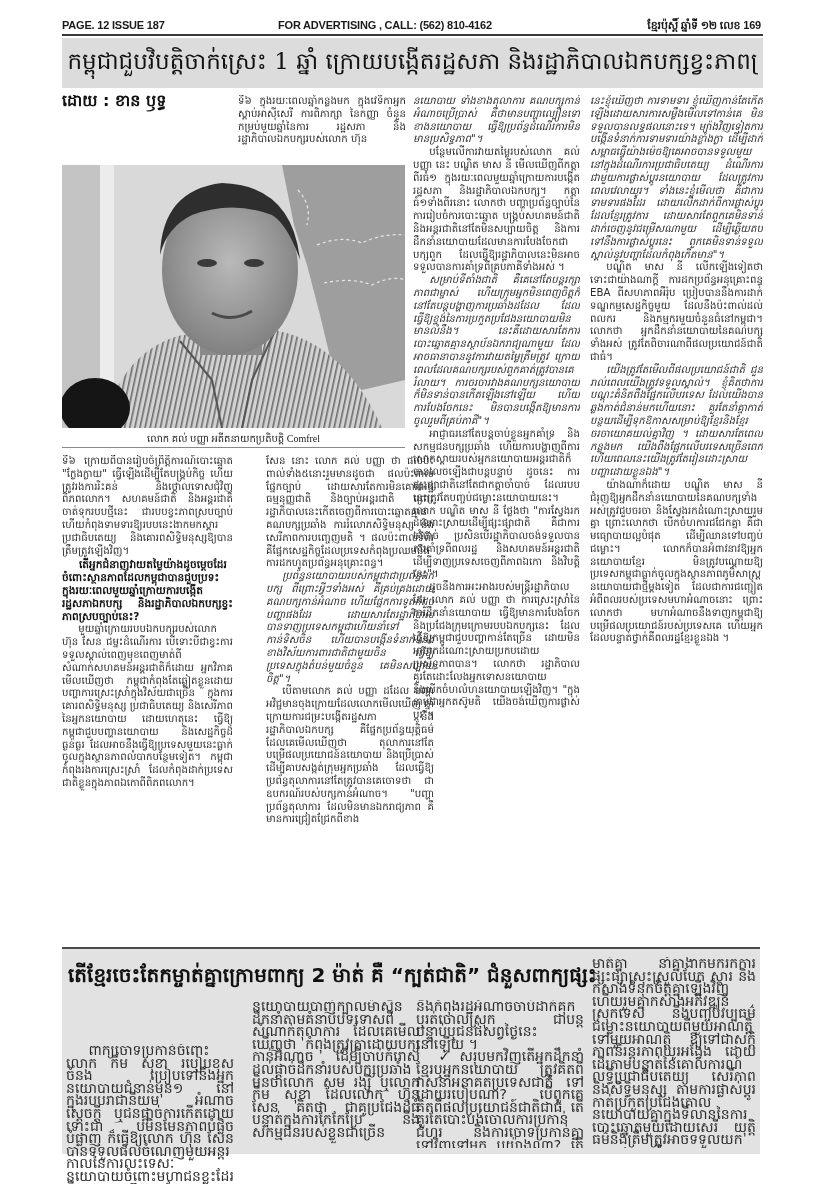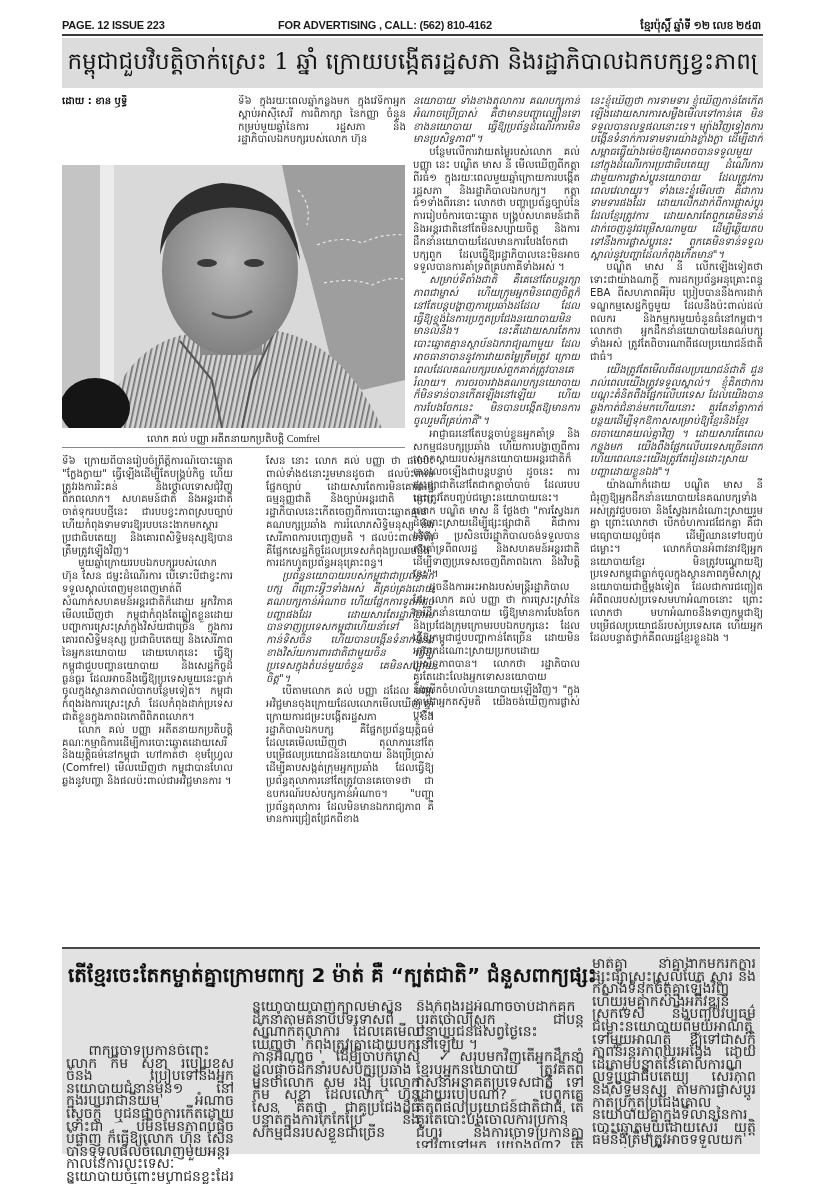--- a/index.html
+++ b/index.html
@@ -21,41 +21,41 @@
       display:flex; align-items:center; justify-content:center; }
     .headline-box h1 { margin:0; font-family:"DejaVu Serif", serif; font-weight:normal;
       font-size:23px; color:#111; white-space:nowrap; overflow:hidden; max-width:690px; }
 
     
     .col { font-size:10.2px; line-height:12.8px; text-align:justify; overflow:hidden; color:#2a2a2a; }
     .col p { margin:0; text-indent:1.6em; }
     .col p.noindent { text-indent:0; }
     .col p.it { font-style:italic; }
     .col h3 { margin:1px 0 1px 0; font-size:10.6px; line-height:12.8px; font-weight:bold; color:#111; text-indent:1.6em; }
-    .byline { font-weight:bold; font-size:10px; color:#111; margin-bottom:1px; }
+    .byline { font-weight:bold; font-size:16px; color:#111; margin-bottom:1px; }
 
     .photo { top:165px; left:62px; width:343px; height:263px; background:#cfcfcf; overflow:hidden; }
     .photo svg { display:block; }
     .caption { top:431px; left:62px; width:343px; height:16px; text-align:center;
       font-family:Liberation Serif, serif; font-size:10px; line-height:16px; color:#222;
       border-bottom:1px solid #888; }
 
     
     .box2 { top:947px; left:62px; width:698px; height:205px; background:#e2e2e2; border-top:2px solid #4a4a4a; }
     .box2-headline { top:957px; left:68px; width:528px; height:36px; font-family:"DejaVu Sans", sans-serif;
       font-weight:bold; font-size:20px; line-height:36px; color:#111; white-space:nowrap; overflow:hidden; }
     .col2x { font-size:14px; line-height:12.6px; }
   </style>
 </head>
 <body>
 
 <div class="abs hdr">
-  <span class="l">PAGE. 12  ISSUE 223</span>
+  <span class="l">PAGE. 12  ISSUE 187</span>
   <span class="c">FOR ADVERTISING ,  CALL: (562) 810-4162</span>
-  <span class="r">ខ្មែរប៉ុស្តិ៍ ឆ្នាំទី ១២  លេខ ២៥៣</span>
+  <span class="r">ខ្មែរប៉ុស្តិ៍ ឆ្នាំទី ១២  លេខ 169</span>
 </div>
 <div class="abs rule"></div>
 
 <div class="abs headline-box">
   <h1>កម្ពុជាជួបវិបត្តិចាក់ស្រេះ 1 ឆ្នាំ  ក្រោយបង្កើតរដ្ឋសភា  និងរដ្ឋាភិបាលឯកបក្សខ្វះភាពស្របច្បាប់</h1>
 </div>
 
 <div class="abs col" style="left:62px; top:95px; width:171px; height:68px;">
   <div class="byline">ដោយ : ខាន ឫទ្ធិ</div>
 </div>
@@ -89,22 +89,22 @@
     <ellipse cx="145" cy="98" rx="10" ry="4" fill="#3a3a3a"></ellipse>
     <ellipse cx="192" cy="98" rx="10" ry="4" fill="#3a3a3a"></ellipse>
     <path d="M150 148 Q170 158 190 146" stroke="#4a4a4a" stroke-width="3" fill="none"></path>
     <ellipse cx="33" cy="243" rx="35" ry="30" fill="#151515"></ellipse>
   </svg>
 </div>
 <div class="abs caption">លោក គល់ បញ្ញា អតីតនាយកប្រតិបត្តិ Comfrel</div>
 
 <div class="abs col" style="left:62px; top:455px; width:171px; height:476px;">
   <p class="noindent">ទី៦ ក្រោយពីបានរៀបចំព្រឹត្តិការណ៍បោះឆ្នោត "ក្លែងក្លាយ" ធ្វើឡើងដើម្បីតែបង្គ្រប់កិច្ច ហើយត្រូវរងការរិះគន់ និងថ្កោលទោសជុំវិញពិភពលោក។ សហគមន៍ជាតិ និងអន្តរជាតិចាត់ទុករបបថ្មីនេះ ជារបបខ្វះភាពស្របច្បាប់ ហើយកំពុងទាមទារឱ្យរបបនេះងាកមកស្តារប្រជាធិបតេយ្យ និងគោរពសិទ្ធិមនុស្សឱ្យបានត្រឹមត្រូវឡើងវិញ។</p>
+  <h3>តើអ្នកជំនាញវាយតម្លៃយ៉ាងដូចម្តេចដែរ ចំពោះស្ថានភាពដែលកម្ពុជាបានជួបប្រទះ ក្នុងរយៈពេលមួយឆ្នាំក្រោយការបង្កើតរដ្ឋសភាឯកបក្ស និងរដ្ឋាភិបាលឯកបក្សខ្វះភាពស្របច្បាប់នេះ?</h3>
   <p>មួយឆ្នាំក្រោយរបបឯកបក្សរបស់លោក ហ៊ុន សែន ជម្នះដំណើរការ បើទោះបីជាខ្វះការទទួលស្គាល់ពេញមុខពេញមាត់ពីសំណាក់សហគមន៍អន្តរជាតិក៏ដោយ អ្នកវិភាគមើលឃើញថា កម្ពុជាកំពុងតែឆ្លៀតខ្លួនដោយបញ្ហាការស្រេះស្រាំក្នុងវិស័យជាច្រើន ក្នុងការគោរពសិទ្ធិមនុស្ស ប្រជាធិបតេយ្យ និងសេរីភាពនៃអ្នកនយោបាយ ដោយហេតុនេះ ធ្វើឱ្យកម្ពុជាជួបបញ្ហានយោបាយ និងសេដ្ឋកិច្ចដ៏ធ្ងន់ធ្ងរ ដែលអាចនឹងធ្វើឱ្យប្រទេសមួយនេះធ្លាក់ចូលក្នុងស្ថានភាពលំបាកបន្ថែមទៀត។ កម្ពុជាកំពុងរងការស្រេះស្រាំ ដែលកំពុងដាក់ប្រទេសជាតិខ្លួនក្នុងភាពឯកោពីពិភពលោក។</p>
-  <p>លោក គល់ បញ្ញា អតីតនាយកប្រតិបត្តិគណៈកម្មាធិការដើម្បីការបោះឆ្នោតដោយសេរី និងយុត្តិធម៌នៅកម្ពុជា ហៅកាត់ថា ខុមហ្វ្រែល (Comfrel) មើលឃើញថា កម្ពុជាបានហែលឆ្លងនូវបញ្ហា និងផលប៉ះពាល់ជាអវិជ្ជមានការ ។</p>
 </div>
 
 <div class="abs col" style="left:238px; top:455px; width:168px; height:476px;margin-left:28px;">
   <p class="noindent">សែន នោះ លោក គល់ បញ្ញា ថា ផលប៉ះពាល់ទាំង៥នោះរួមមានដូចជា ផលប៉ះពាល់ផ្នែកច្បាប់ ដោយសារតែការមិនគោរពរដ្ឋធម្មនុញ្ញជាតិ និងច្បាប់អន្តរជាតិ ព្រោះរដ្ឋាភិបាលនេះកើតចេញពីការបោះឆ្នោតគ្មានគណបក្សប្រឆាំង ការរំលោភសិទ្ធិមនុស្ស និងសេរីភាពការបញ្ចេញមតិ ។ ផលប៉ះពាល់ទីពីរ គឺផ្នែកសេដ្ឋកិច្ចដែលប្រទេសកំពុងប្រឈមនឹងការដកហូតប្រព័ន្ធអនុគ្រោះពន្ធ។</p>
   <p class="it">ប្រព័ន្ធនយោបាយរបស់កម្ពុជាជាប្រព័ន្ធឯកបក្ស ពីព្រោះអ្វីៗទាំងអស់ គឺគ្រប់គ្រងដោយគណបក្សកាន់អំណាច ហើយផ្នែកការទូតក៏ជួបបញ្ហាផងដែរ ដោយសារតែរដ្ឋាភិបាលបានទាញប្រទេសកម្ពុជាហើយនាំទៅកាន់ទិសចិន ហើយបានបង្កើនទំនាក់ទំនងខាងវិស័យការពារជាតិជាមួយចិន ធ្វើឱ្យប្រទេសក្នុងតំបន់មួយចំនួន គេមិនសប្បាយចិត្ត"។</p>
   <p>បើតាមលោក គល់ បញ្ញា ដដែល បញ្ហាអវិជ្ជមានចុងក្រោយដែលលោកមើលឃើញ ឆ្នាំក្រោយការជម្រះបង្កើតរដ្ឋសភា និងរដ្ឋាភិបាលឯកបក្ស គឺផ្នែកប្រព័ន្ធយុត្តិធម៌ ដែលគេមើលឃើញថា តុលាការនៅតែបម្រើផលប្រយោជន៍នយោបាយ និងប្រើប្រាស់ដើម្បីគាបសង្កត់ក្រុមអ្នកប្រឆាំង ដែលធ្វើឱ្យប្រព័ន្ធតុលាការនៅតែត្រូវបានគេចោទថា ជាឧបករណ៍របស់បក្សកាន់អំណាច។ "បញ្ហាប្រព័ន្ធតុលាការ ដែលមិនមានឯករាជ្យភាព គឺមានការជ្រៀតជ្រែកពីខាង</p>
 </div>
 
 <div class="abs col" style="left:413px; top:95px; width:167px; height:836px;">
   <p class="noindent it">នយោបាយ ទាំងខាងតុលាការ គណបក្សកាន់អំណាចប្រើប្រាស់ គឺថាមានបញ្ហាល្បឿនទៅខាងនយោបាយ ធ្វើឱ្យប្រព័ន្ធដំណើរការមិនមានប្រសិទ្ធភាព"។</p>

